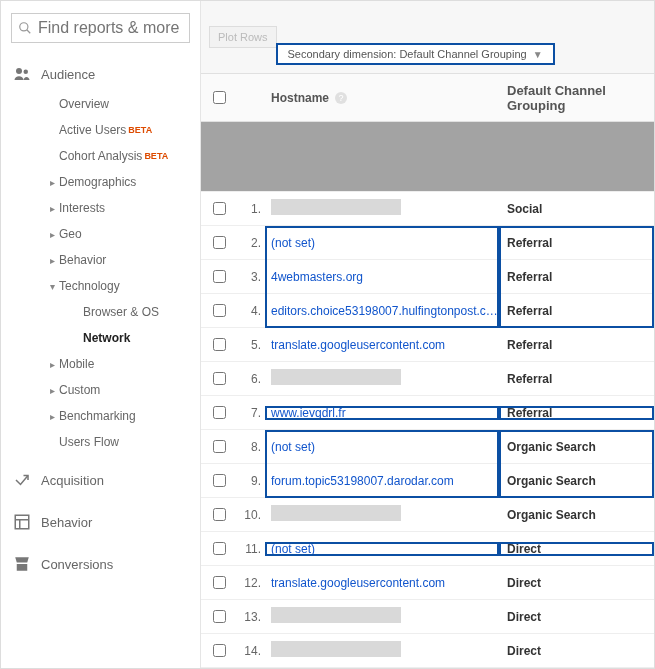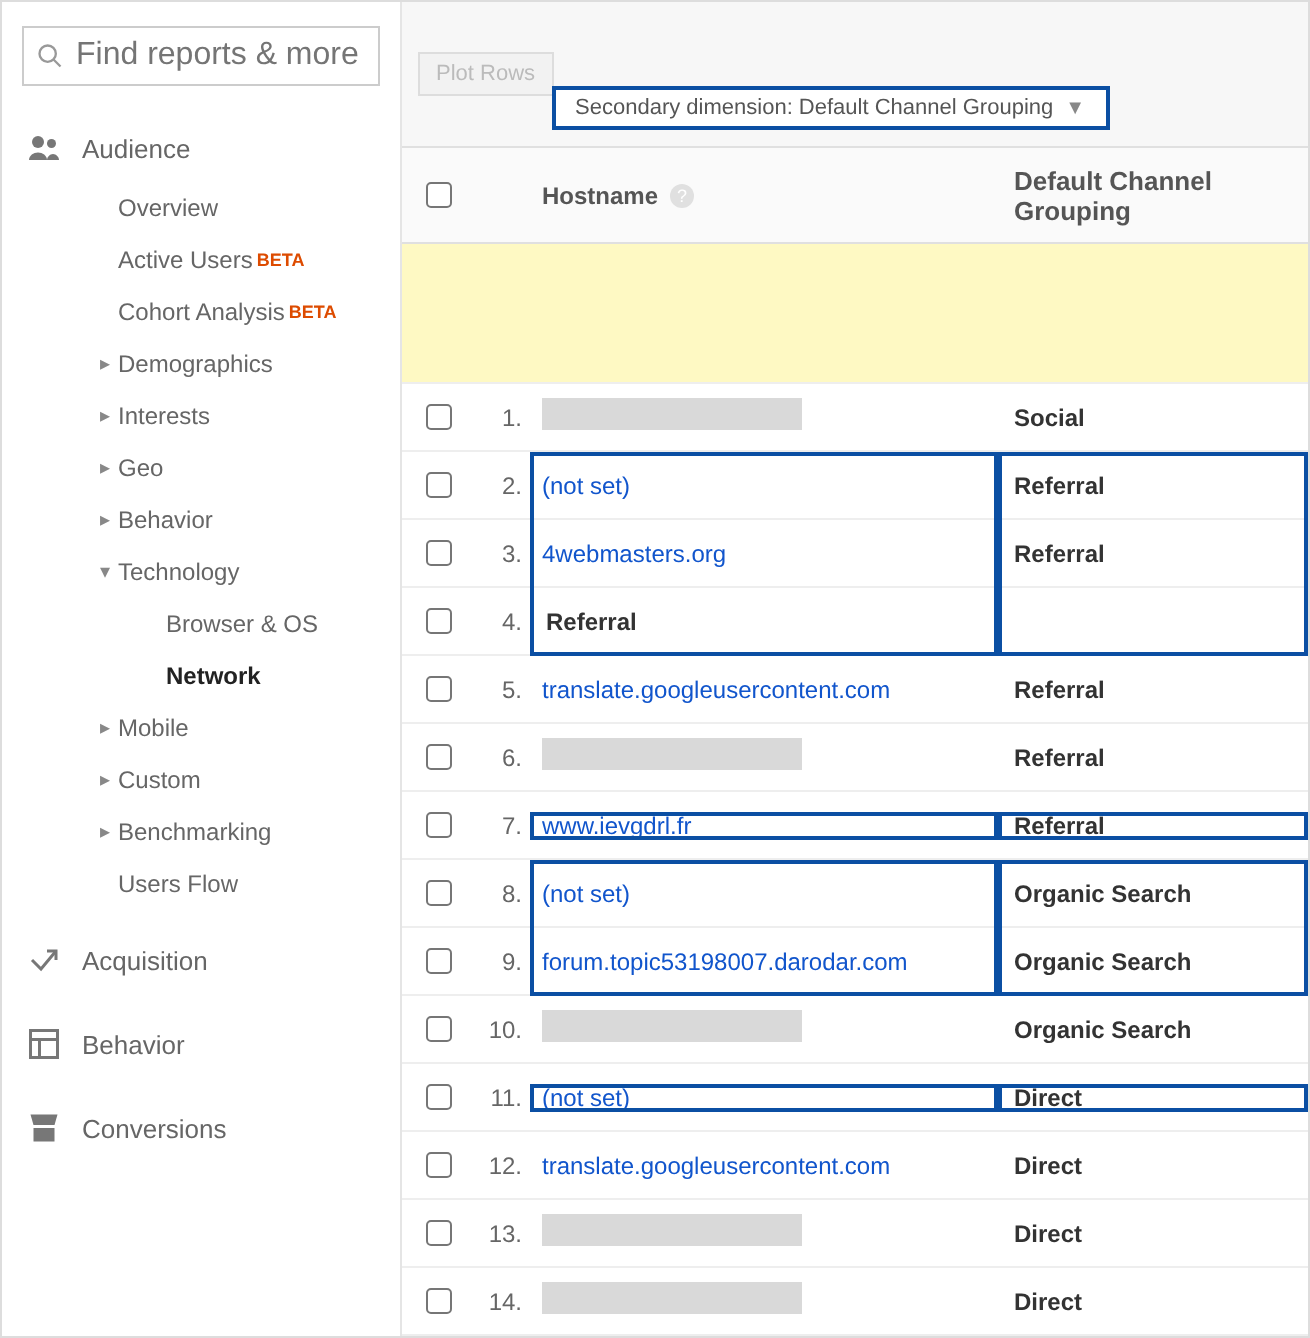--- a/index.html
+++ b/index.html
@@ -21,21 +21,21 @@
 .nav-item .beta { color: #dd4b00; font-size: 9px; margin-left: 2px; vertical-align: super; font-weight: bold; }
 .nav-item.sub { padding-left: 48px; }
 .nav-item.bold { color: #222; font-weight: bold; }
 
 .content { flex: 1; display: flex; flex-direction: column; background: #f7f7f7; overflow: hidden; }
 .toolbar { display: flex; align-items: center; padding: 8px 8px; border-bottom: 1px solid #e0e0e0; background: #f7f7f7; }
 .btn-plot { color: #bbb; background: #f2f2f2; border: 1px solid #ddd; padding: 4px 8px; font-size: 11px; margin-right: 0; }
 .btn-secondary { border: 2px solid #0b4fa3; padding: 3px 10px; font-size: 11px; color: #555; background: #fff; display: flex; align-items: center; margin-left: -1px; margin-top: 34px; }
 .btn-secondary .arrow { margin-left: 6px; color: #888; font-size: 10px; }
 
-.table-area { flex: 1; overflow: hidden; background: #fef9c3; }
+.table-area { flex: 1; overflow: hidden; background: #a3a3a3; }
 .thead { display: flex; border-bottom: 1px solid #e0e0e0; background: #fafafa; height: 48px; align-items: center; }
 .th-check { width: 36px; display: flex; justify-content: center; }
 .th-num { width: 28px; }
 .th-host { flex: 1; padding-left: 6px; display: flex; align-items: center; color: #555; font-weight: bold; font-size: 12px; }
 .th-host .q { display:inline-block; width:12px; height:12px; border-radius:50%; background:#e0e0e0; color:#fff; font-size:9px; text-align:center; line-height:12px; margin-left:6px; font-weight:normal; }
 .th-channel { width: 155px; padding-left: 8px; color: #555; font-weight: bold; font-size: 13px; }
 .tbody { }
 .spacer-row { height: 70px; border-bottom: 1px solid #eee; }
 .row { display: flex; align-items: center; height: 34px; border-bottom: 1px solid #eee; background: #fff; position: relative; }
 .cell-check { width: 36px; display: flex; justify-content: center; }
@@ -216,20 +216,21 @@
               </div>
               <div class="cell-num">3.</div>
               <div class="cell-host">4webmasters.org</div>
               <div class="cell-channel">Referral</div>
             </div>
             <div class="row">
               <div class="cell-check">
                 <input type="checkbox" style="">
               </div>
               <div class="cell-num">4.</div>
+              <div class="cell-host">editors.choice53198007.hulfingtonpost.com</div>
               <div class="cell-channel">Referral</div>
             </div>
             <div class="hl-box" style="left: 64px; top: 0px; width: calc(100% - 219px); height: 102px;"></div>
             <div class="hl-box" style="right: 0px; top: 0px; width: 155px; height: 102px;"></div>
           </div>
           <div class="row">
             <div class="cell-check">
               <input type="checkbox" style="">
             </div>
             <div class="cell-num">5.</div>

